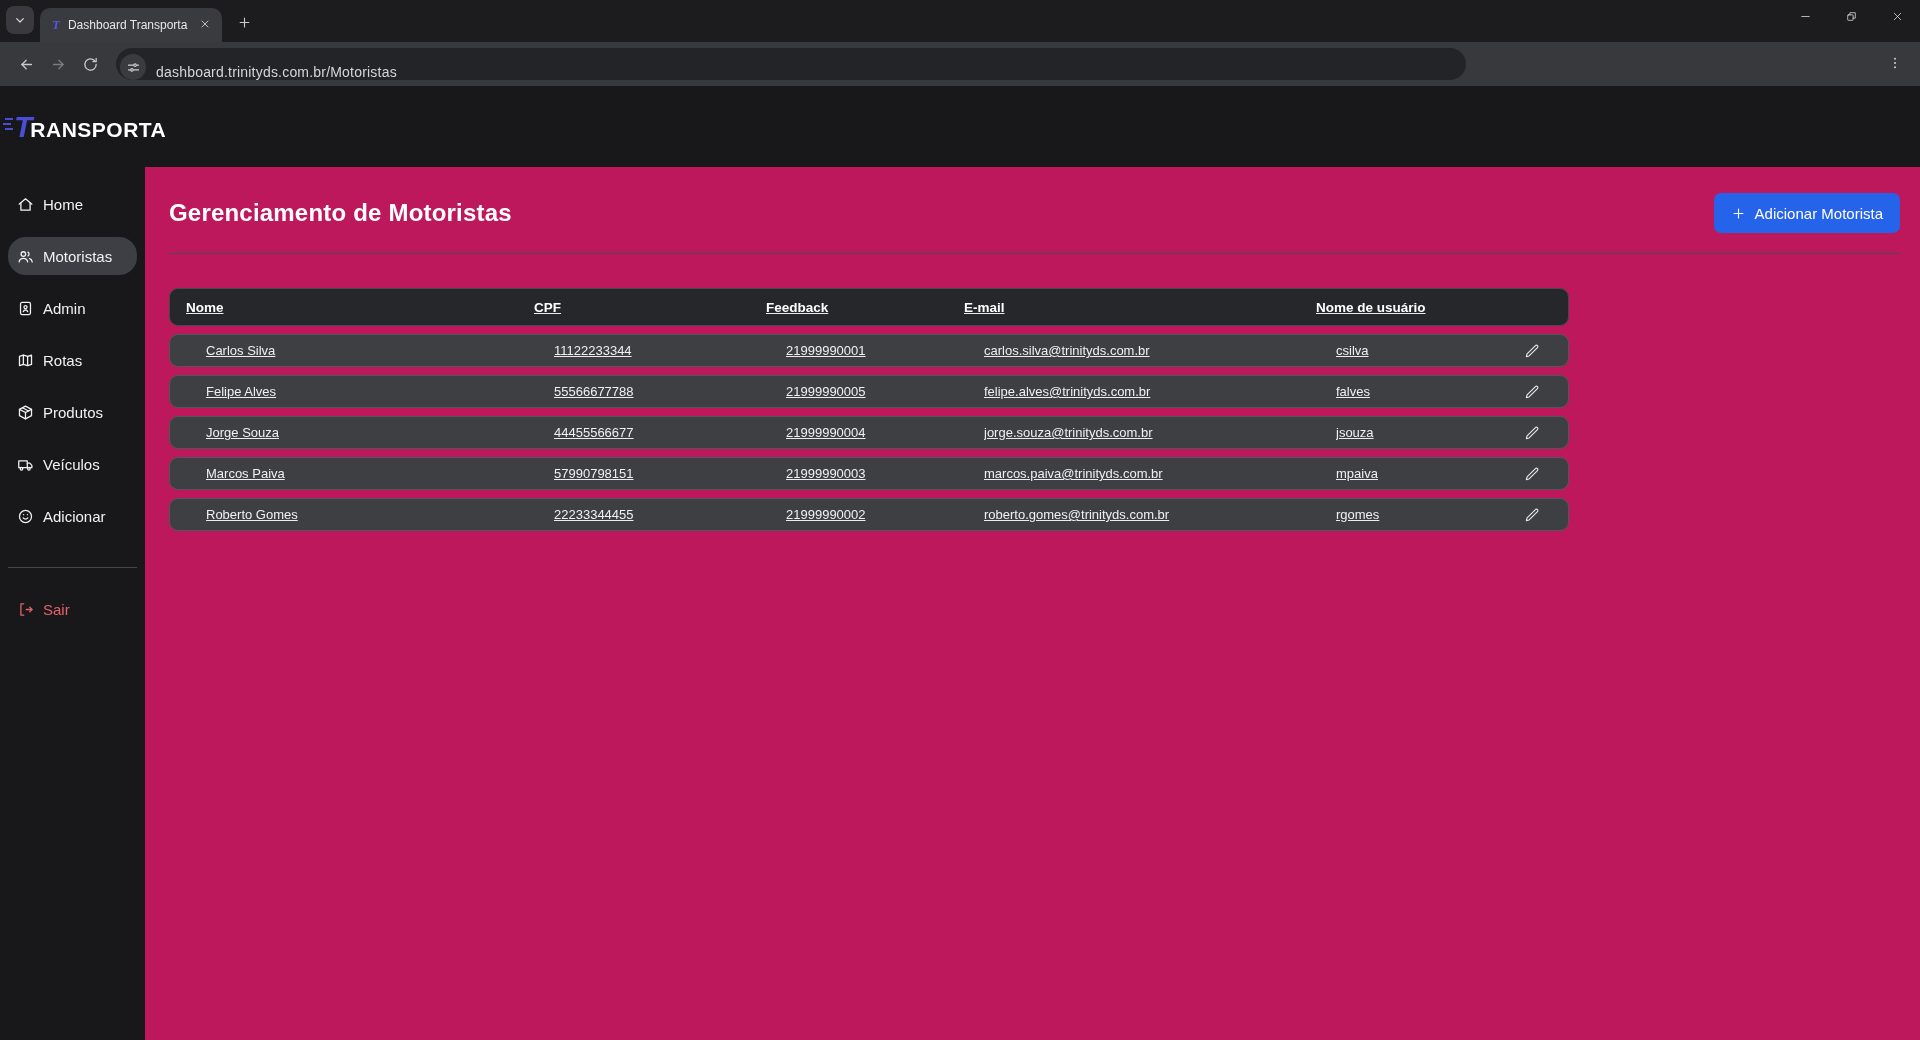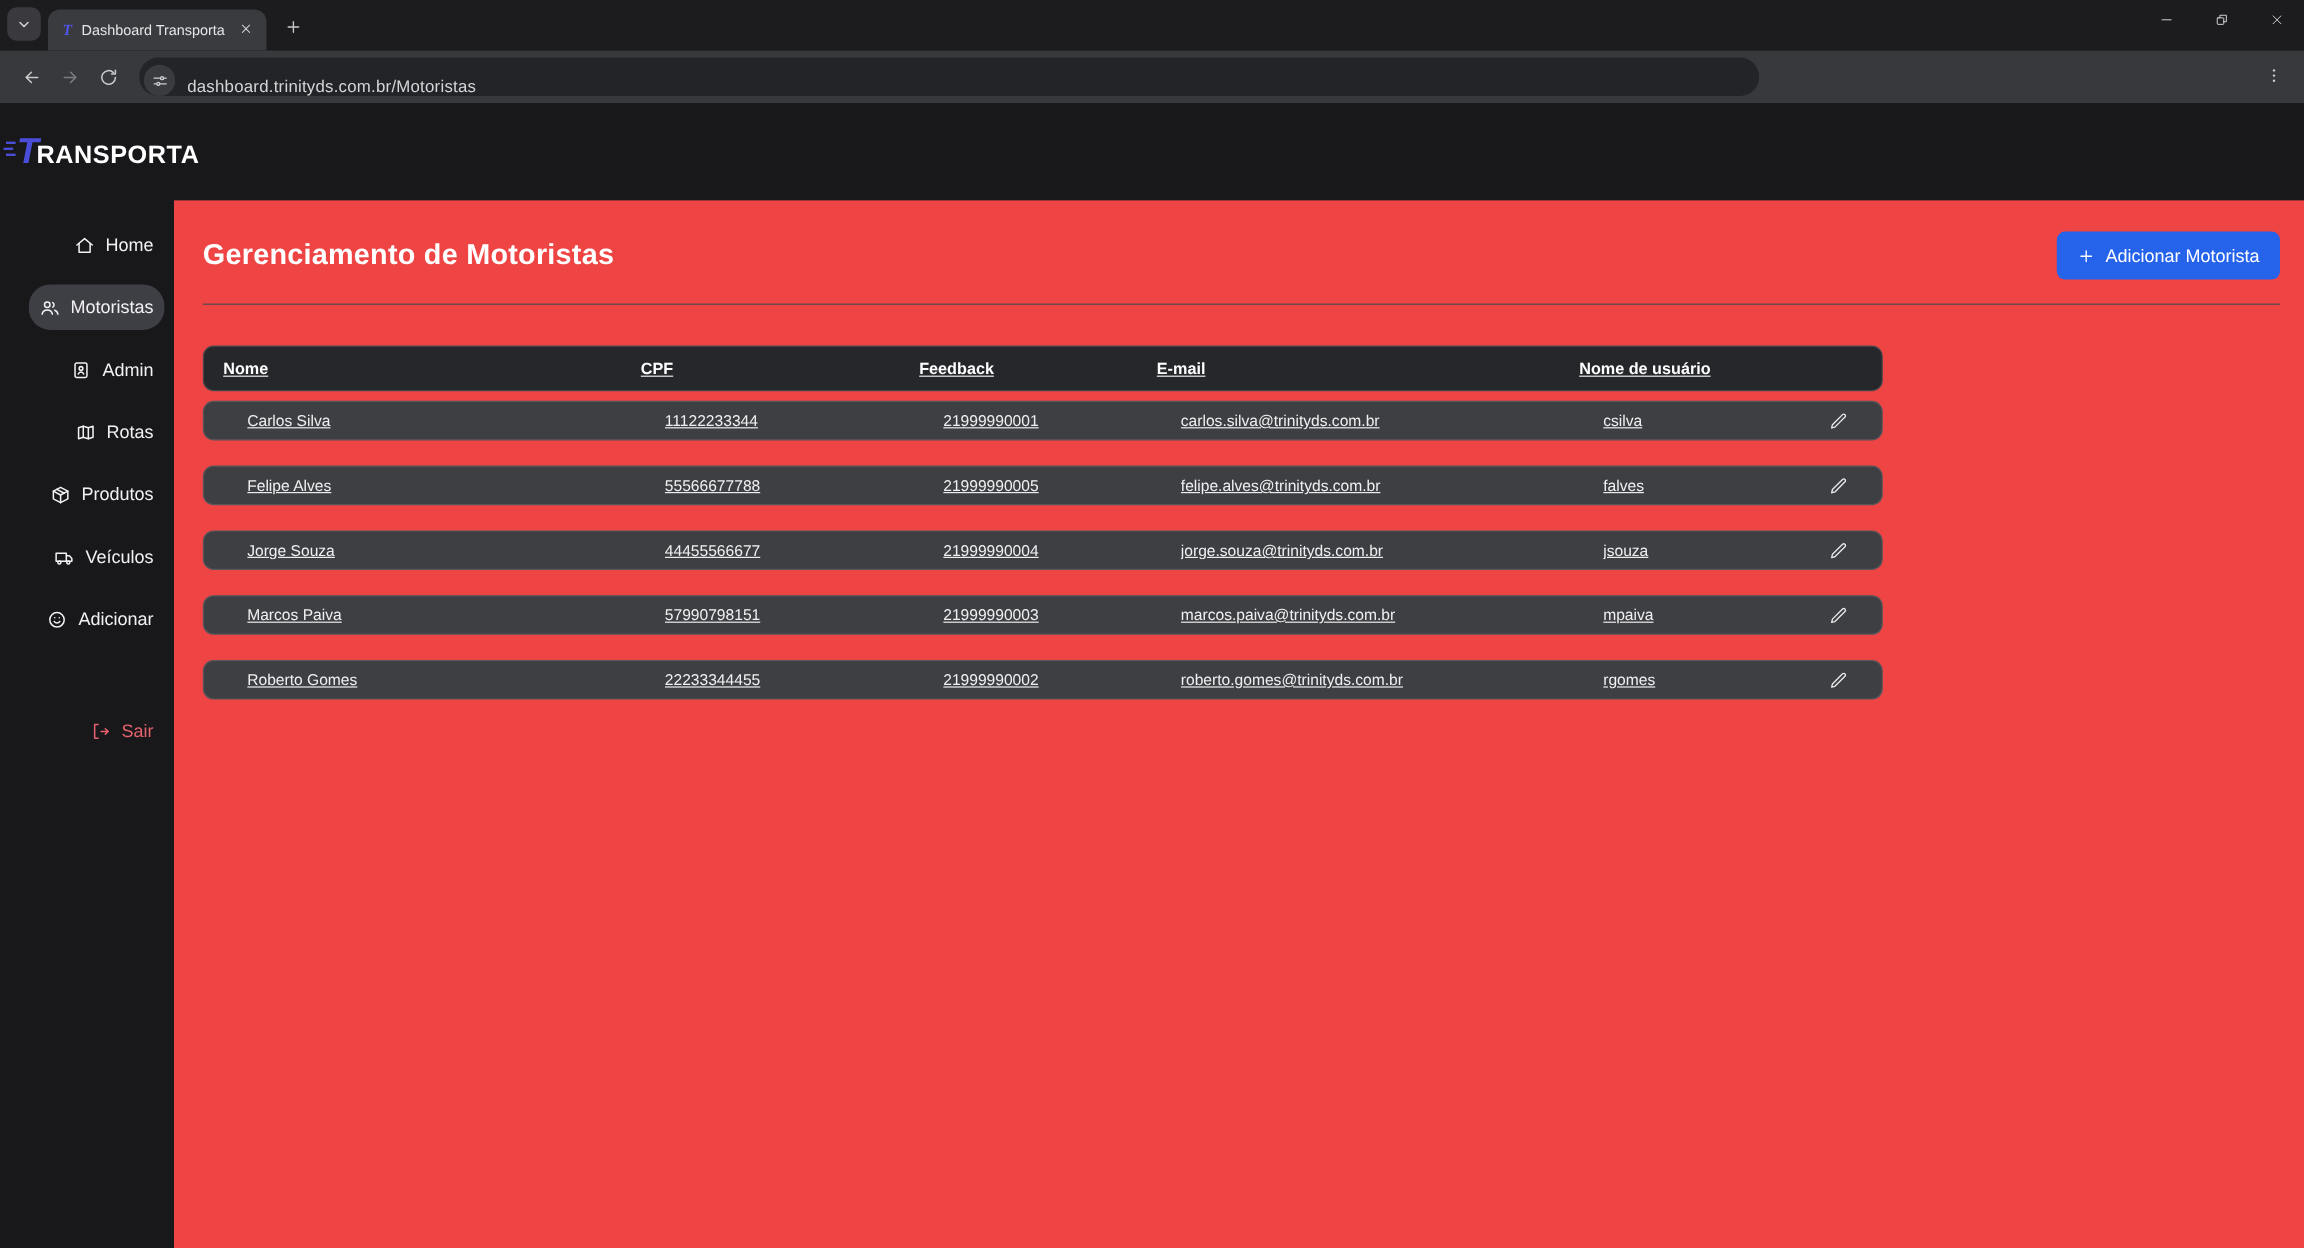--- a/index.html
+++ b/index.html
@@ -55,49 +55,49 @@
   .logo { display: flex; align-items: baseline; user-select: none; }
   .logo-t { color: var(--logo-indigo, #4a4dd8); font-size: 30px; font-weight: 800; font-style: italic; line-height: 1; margin-right: -2px; position: relative; }
   .logo-t::before {
     content: ""; position: absolute; left: -9px; top: 6px; width: 8px; height: 2px;
     background: var(--logo-indigo, #4a4dd8);
     box-shadow: -2px 5px 0 var(--logo-indigo, #4a4dd8), 0 10px 0 var(--logo-indigo, #4a4dd8);
   }
   .logo-rest { color: #fff; font-size: 21px; font-weight: 800; letter-spacing: .5px; }
 
   .shell { display: flex; height: 873px; }
-  .sidebar { width: 145px; background: #18181b; padding-top: 18px; display: flex; flex-direction: column; flex-shrink: 0; align-items: flex-end; }
+  .sidebar { width: 145px; background: #18181b; padding-top: 18px; display: flex; flex-direction: column; flex-shrink: 0; }
   .side-item {
     display: flex; align-items: center; gap: 9px; height: 38px; margin: 0 8px 14px 8px;
     padding: 0 9px; border-radius: 8px; font-size: 15px; color: #f1f1f3; cursor: pointer; white-space: nowrap;
   }
   .side-item.active { background: #3e3f44; border-radius: 18px; }
   .side-icon { width: 17px; height: 17px; flex-shrink: 0; }
   .side-divider { border: none; border-top: 1px solid #47474b; margin: 18px 8px 22px 8px; }
   .side-item.logout { color: var(--logout-red, #e4606b); }
 
-  .main { flex: 1; background: #ef4444; padding: 26px 20px 0 24px; }
+  .main { flex: 1; background: #be185d; padding: 26px 20px 0 24px; }
   .page-head { display: flex; align-items: center; justify-content: space-between; }
   .page-title { font-size: 24px; font-weight: 700; color: #fff; letter-spacing: .2px; }
   .add-btn {
     display: flex; align-items: center; gap: 9px; background: var(--accent-blue, #2563eb); color: #fff;
     border: none; border-radius: 7px; height: 40px; padding: 0 17px; font-size: 15px;
     font-family: "Liberation Sans", sans-serif; cursor: pointer;
   }
   .add-btn .icon { width: 15px; height: 15px; }
   .head-divider { border: none; border-top: 1px solid #4c4c50; margin-top: 20px; }
 
   .table { width: 1400px; margin-top: 34px; }
   .trow {
     display: grid; grid-template-columns: 348px 232px 198px 352px 175px 1fr;
     align-items: center; padding: 0 16px; border-radius: 9px; text-decoration: underline;
   }
   .thead { height: 38px; background: #26272b; border: 1px solid #47484d; margin-bottom: 8px; }
   .thead .hcell { font-size: 13.5px; font-weight: 700; color: #fff; }
-  .tdata { height: 33px; background: #3e3f43; border: 1px solid #55565b; margin-bottom: 21px; padding-left: 36px; }
+  .tdata { height: 33px; background: #3e3f43; border: 1px solid #55565b; margin-bottom: 8px; padding-left: 36px; }
   .tdata .cell { font-size: 13px; color: #f0f0f2; white-space: nowrap; overflow: hidden; }
   .row-edit { background: transparent; border: none; color: #e9e9eb; cursor: pointer; justify-self: center; width: 26px; height: 26px; display: flex; align-items: center; justify-content: center; }
   .row-edit .icon { width: 18px; height: 18px; }
   .row-edit .icon svg { stroke-width: 1.5; }
 </style>
 </head>
 <body>
 
 <div class="tabstrip">
   <button class="tab-search-btn">

